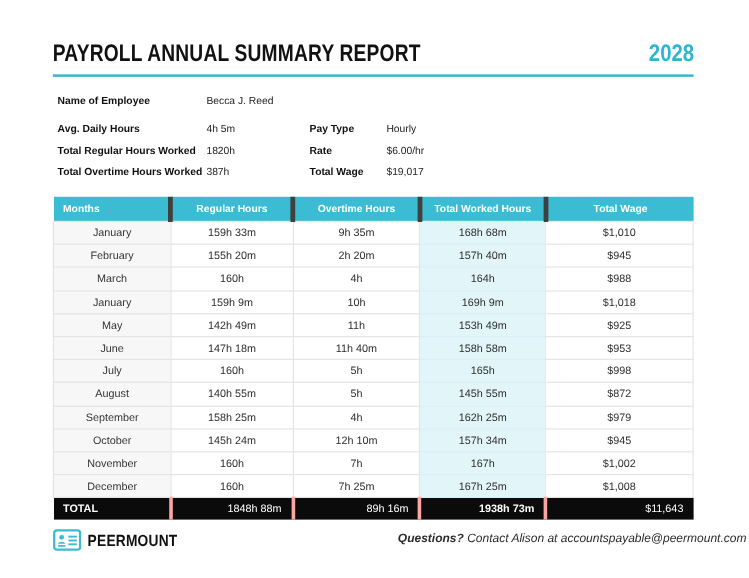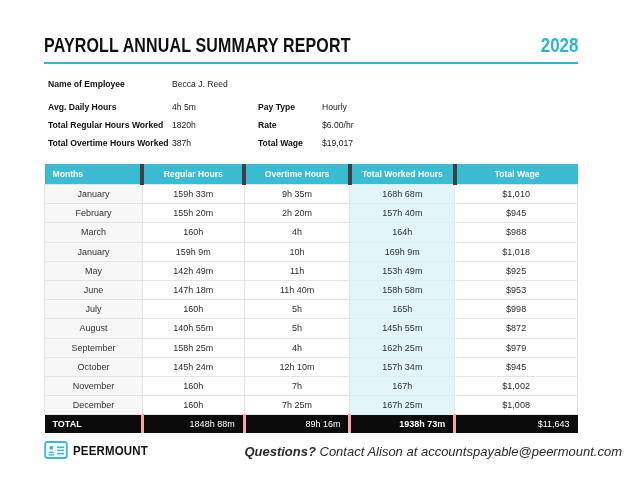--- a/index.html
+++ b/index.html
@@ -50,21 +50,21 @@
   table.payroll tr.total td.hl{font-weight:bold;background:#0b0b0b;}
   
   .footer{position:absolute;left:44px;top:438px;width:534px;height:28px;padding-left:44px;}
   .brand{position:absolute;left:0;top:2px;display:flex;align-items:center;}
   .brand-icon{width:24px;height:20px;margin-right:5px;}
   .brand-name{
     font-size:13.5px;font-weight:bold;color:#111;letter-spacing:.2px;white-space:nowrap;
     transform:scaleX(.85);transform-origin:left center;
   }
   .footer-note{
-    position:absolute;right:0;top:6px;font-size:13px;font-style:italic;color:#2b2b2b;white-space:nowrap;margin-left:20px;
+    position:absolute;right:0;top:6px;font-size:10px;font-style:italic;color:#2b2b2b;white-space:nowrap;margin-left:20px;
   }
   .footer-note b{font-weight:bold;}
 </style>
 </head>
 <body>
 
 <div class="page">
 
   <div class="title-row">
     <h1 class="page-title">PAYROLL ANNUAL SUMMARY REPORT</h1>

